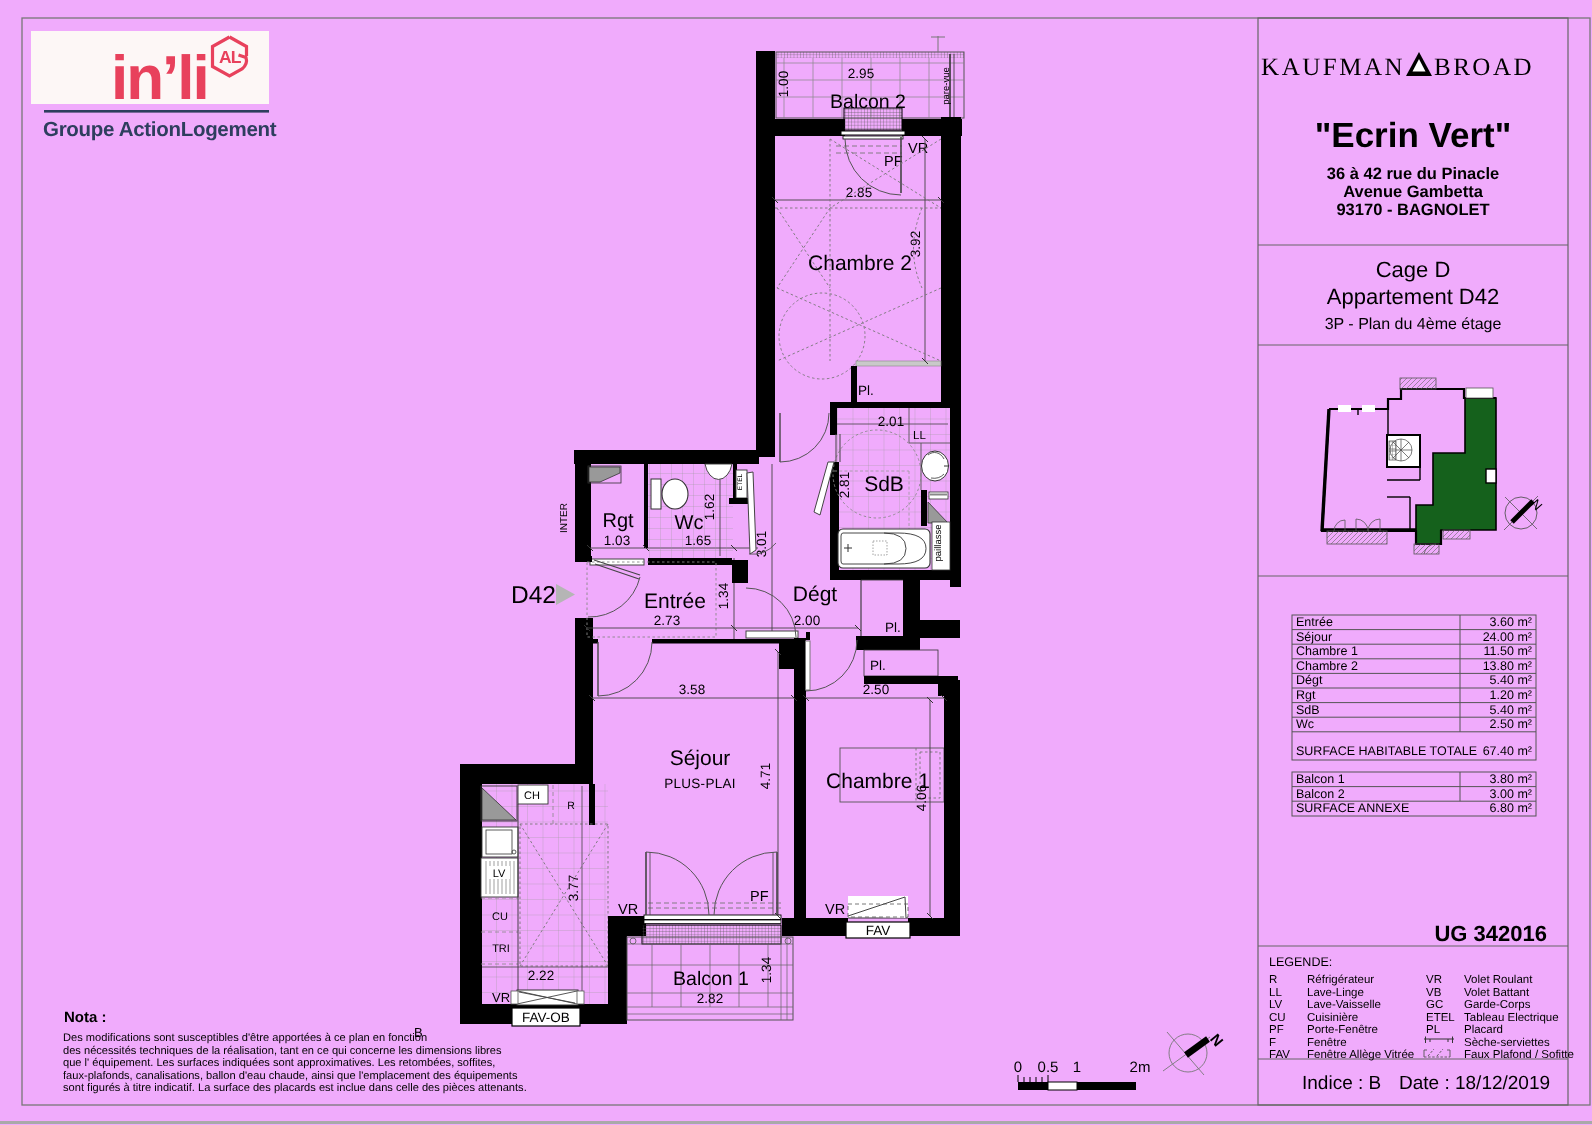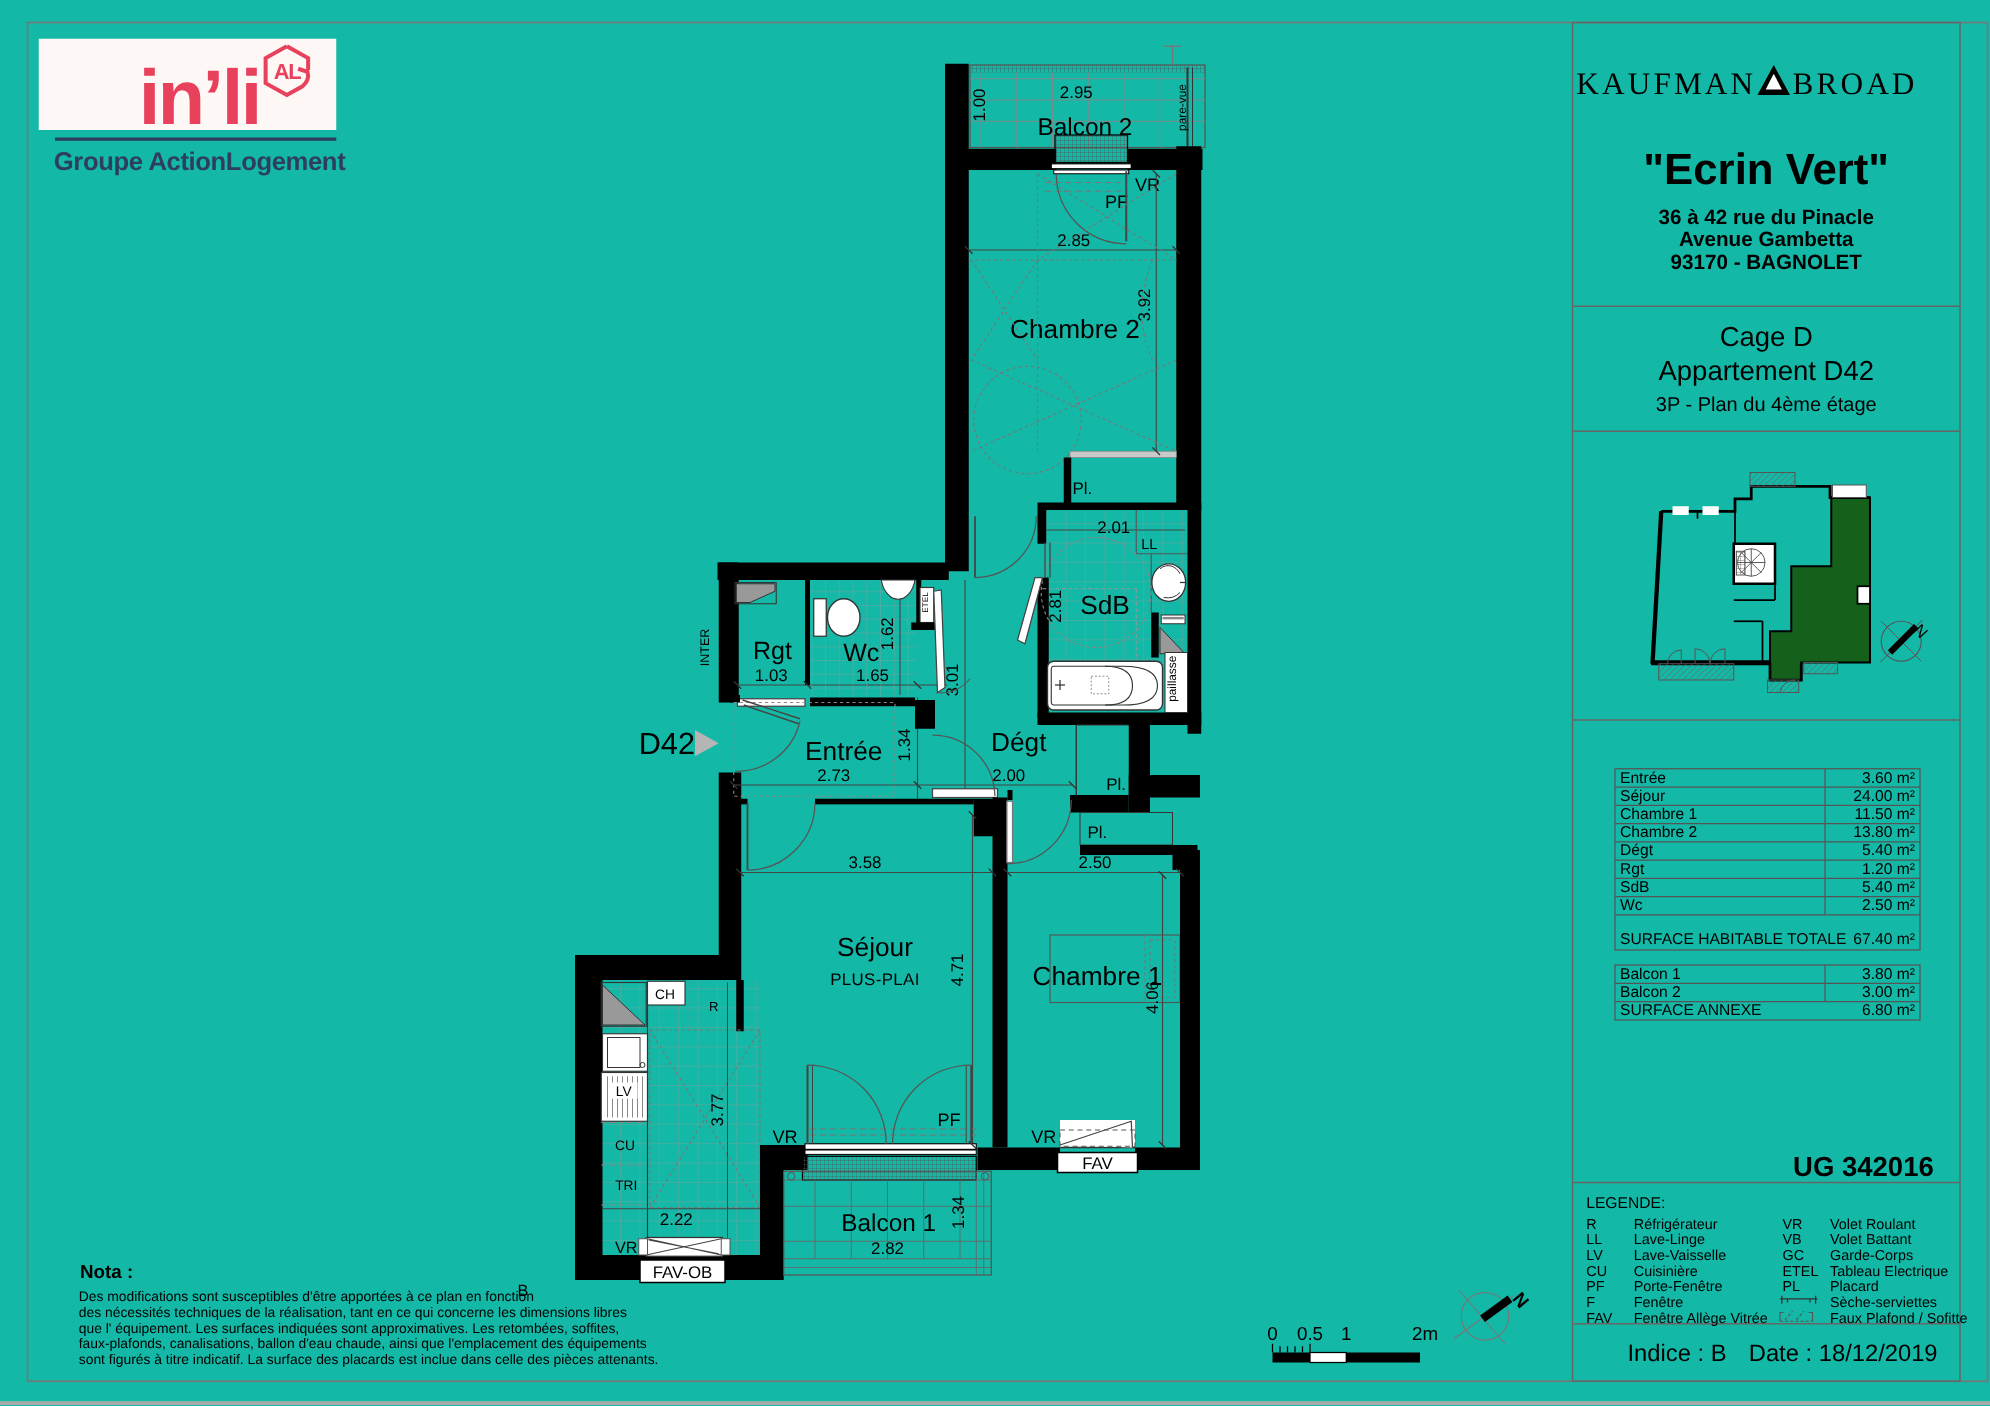--- a/index.html
+++ b/index.html
@@ -1,19 +1,19 @@
 <!DOCTYPE html>
 <html><head>
 <meta charset="utf-8">
 <style>
 html,body{margin:0;padding:0;background:#fff;}
 *{font-family:"Liberation Sans",sans-serif;-webkit-font-smoothing:antialiased;}
 svg{text-rendering:geometricPrecision;}
 .serif{font-family:"Liberation Serif",serif;}
-#page{position:relative;width:1592px;height:1125px;background:#14b8a6;overflow:hidden;}
+#page{position:relative;width:1592px;height:1125px;background:#f0abfc;overflow:hidden;}
 </style>
 </head>
 <body>
 <div id="page">
 <svg width="1592" height="1125" viewBox="0 0 1592 1125" xmlns="http://www.w3.org/2000/svg">
 <defs>
 <pattern id="hatch3" width="3.2" height="3.2" patternUnits="userSpaceOnUse">
 <path d="M0 0H3.2M0 0V3.2" stroke="#555" stroke-width="0.6" fill="none"></path>
 </pattern>
 <pattern id="tile11" width="11" height="11" patternUnits="userSpaceOnUse">

